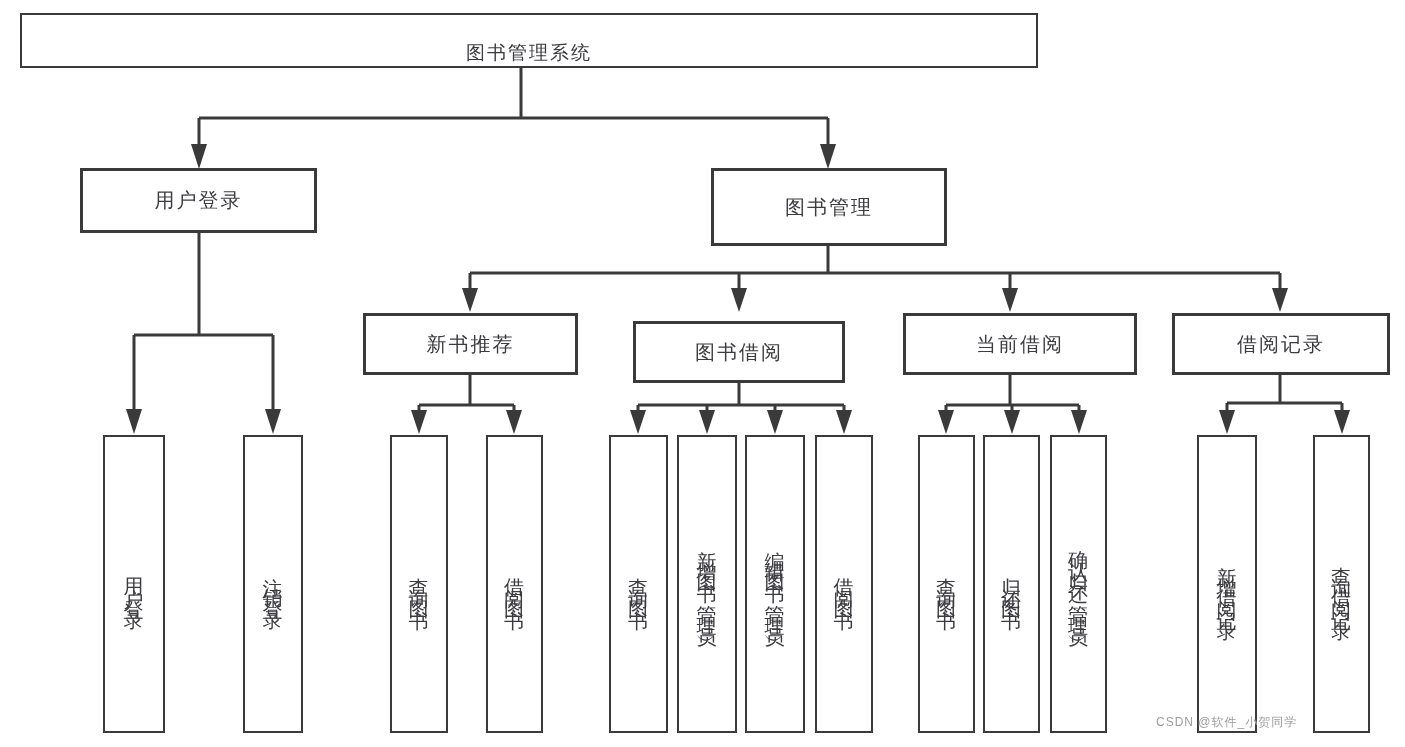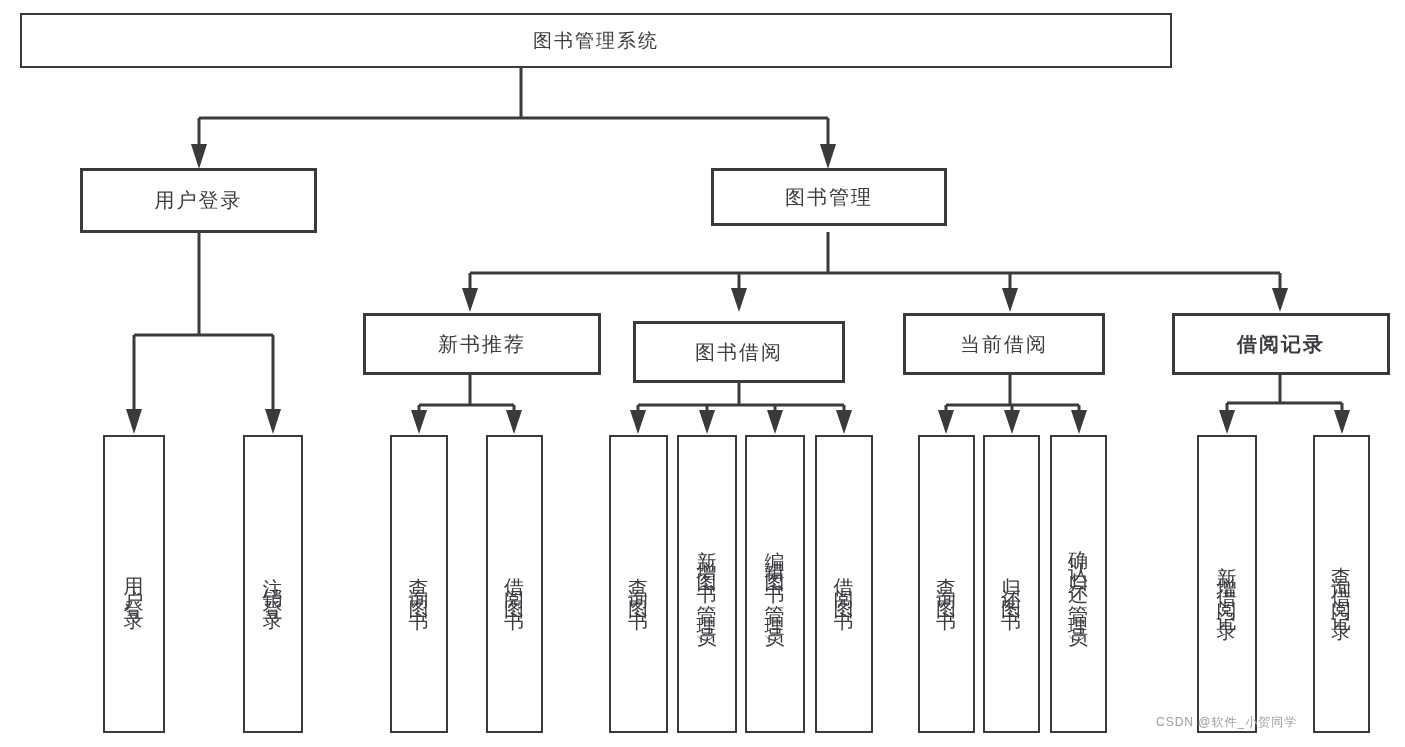--- a/index.html
+++ b/index.html
@@ -75,41 +75,41 @@
       <polygon points="775,434 767,410 783,410"></polygon>
       <polygon points="844,434 836,410 852,410"></polygon>
       <polygon points="946,434 938,410 954,410"></polygon>
       <polygon points="1012,434 1004,410 1020,410"></polygon>
       <polygon points="1079,434 1071,410 1087,410"></polygon>
       <polygon points="1227,434 1219,410 1235,410"></polygon>
       <polygon points="1342,434 1334,410 1350,410"></polygon>
     </g>
   </svg>
 
-  <div class="node root" style="left:20px; top:13px; width:1152px; height:55px;">
+  <div class="node root" style="left:20px; top:13px; width:1018px; height:55px;align-items:flex-end;">
     <span>图书管理系统</span>
   </div>
 
   <div class="node lv2" style="left:80px; top:168px; width:237px; height:65px;">
     <span>用户登录</span>
   </div>
-  <div class="node lv2" style="left:711px; top:168px; width:236px; height:58px;">
+  <div class="node lv2" style="left:711px; top:168px; width:236px; height:78px;">
     <span>图书管理</span>
   </div>
 
-  <div class="node lv3" style="left:363px; top:313px; width:238px; height:62px;">
+  <div class="node lv3" style="left:363px; top:313px; width:215px; height:62px;">
     <span>新书推荐</span>
   </div>
   <div class="node lv3" style="left:633px; top:313px; width:212px; height:62px;margin-top:8px;">
     <span>图书借阅</span>
   </div>
-  <div class="node lv3" style="left:903px; top:313px; width:202px; height:62px;">
+  <div class="node lv3" style="left:903px; top:313px; width:234px; height:62px;">
     <span>当前借阅</span>
   </div>
-  <div class="node lv3" style="left:1172px; top:313px; width:218px; height:62px;font-weight:bold;">
+  <div class="node lv3" style="left:1172px; top:313px; width:218px; height:62px;">
     <span>借阅记录</span>
   </div>
 
   <div class="node leaf" style="left:103px; top:435px; width:62px; height:298px;">
     <span class="vtext">用户登录</span>
   </div>
   <div class="node leaf" style="left:243px; top:435px; width:60px; height:298px;">
     <span class="vtext">注销登录</span>
   </div>
 

